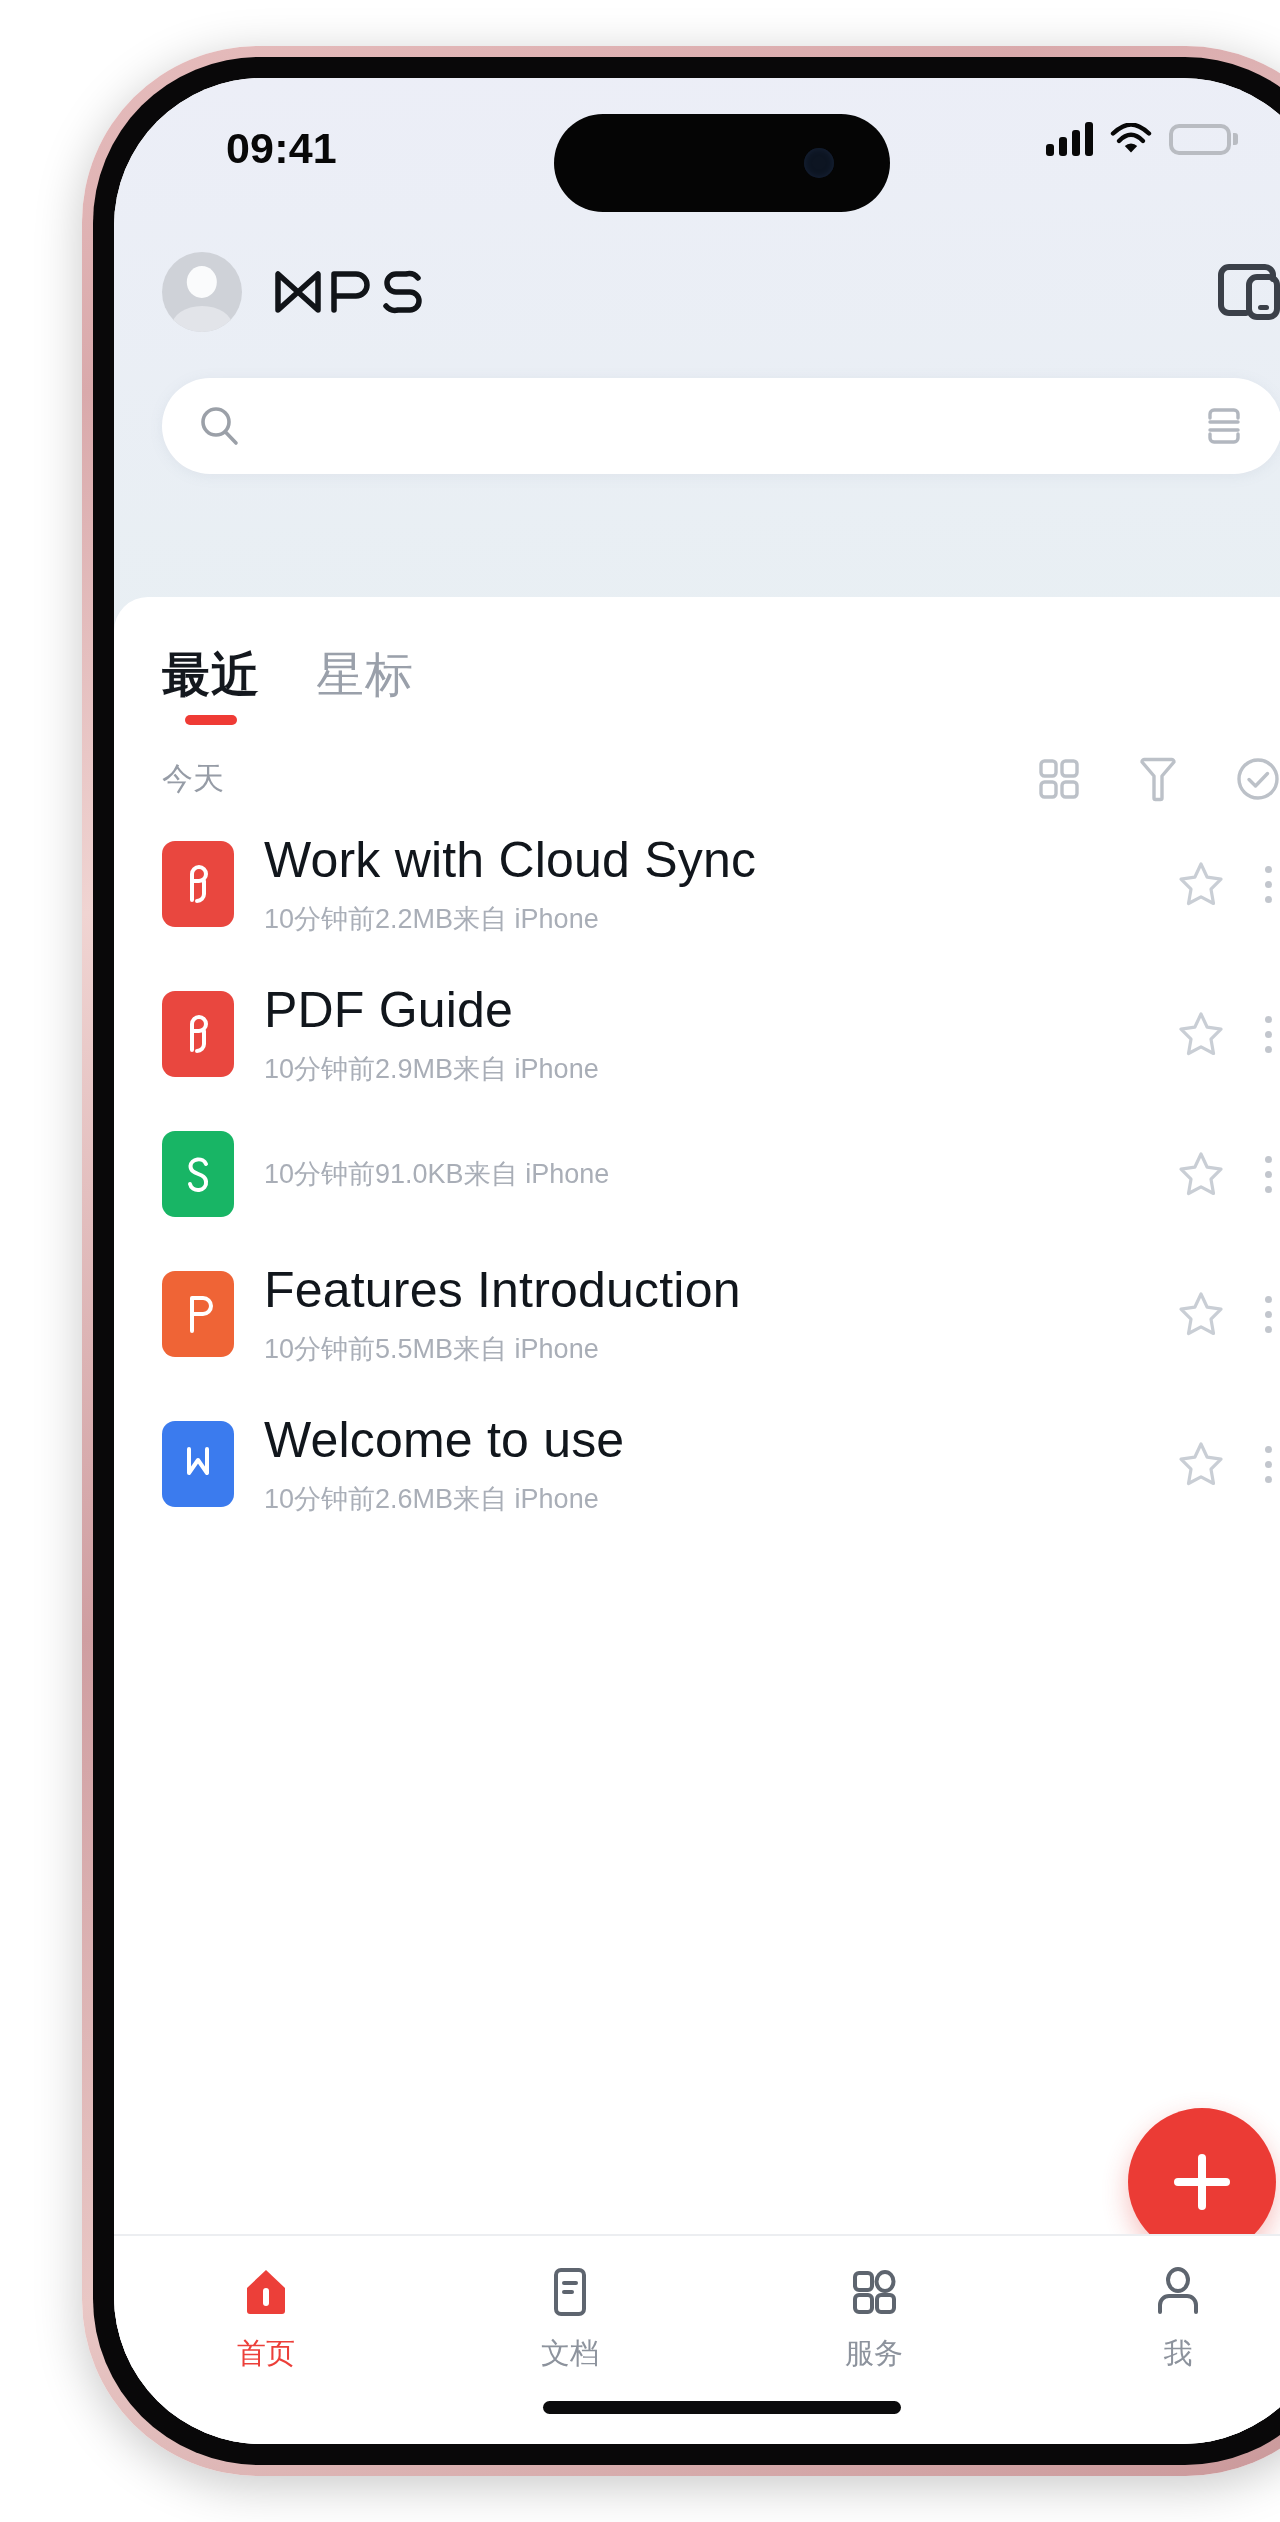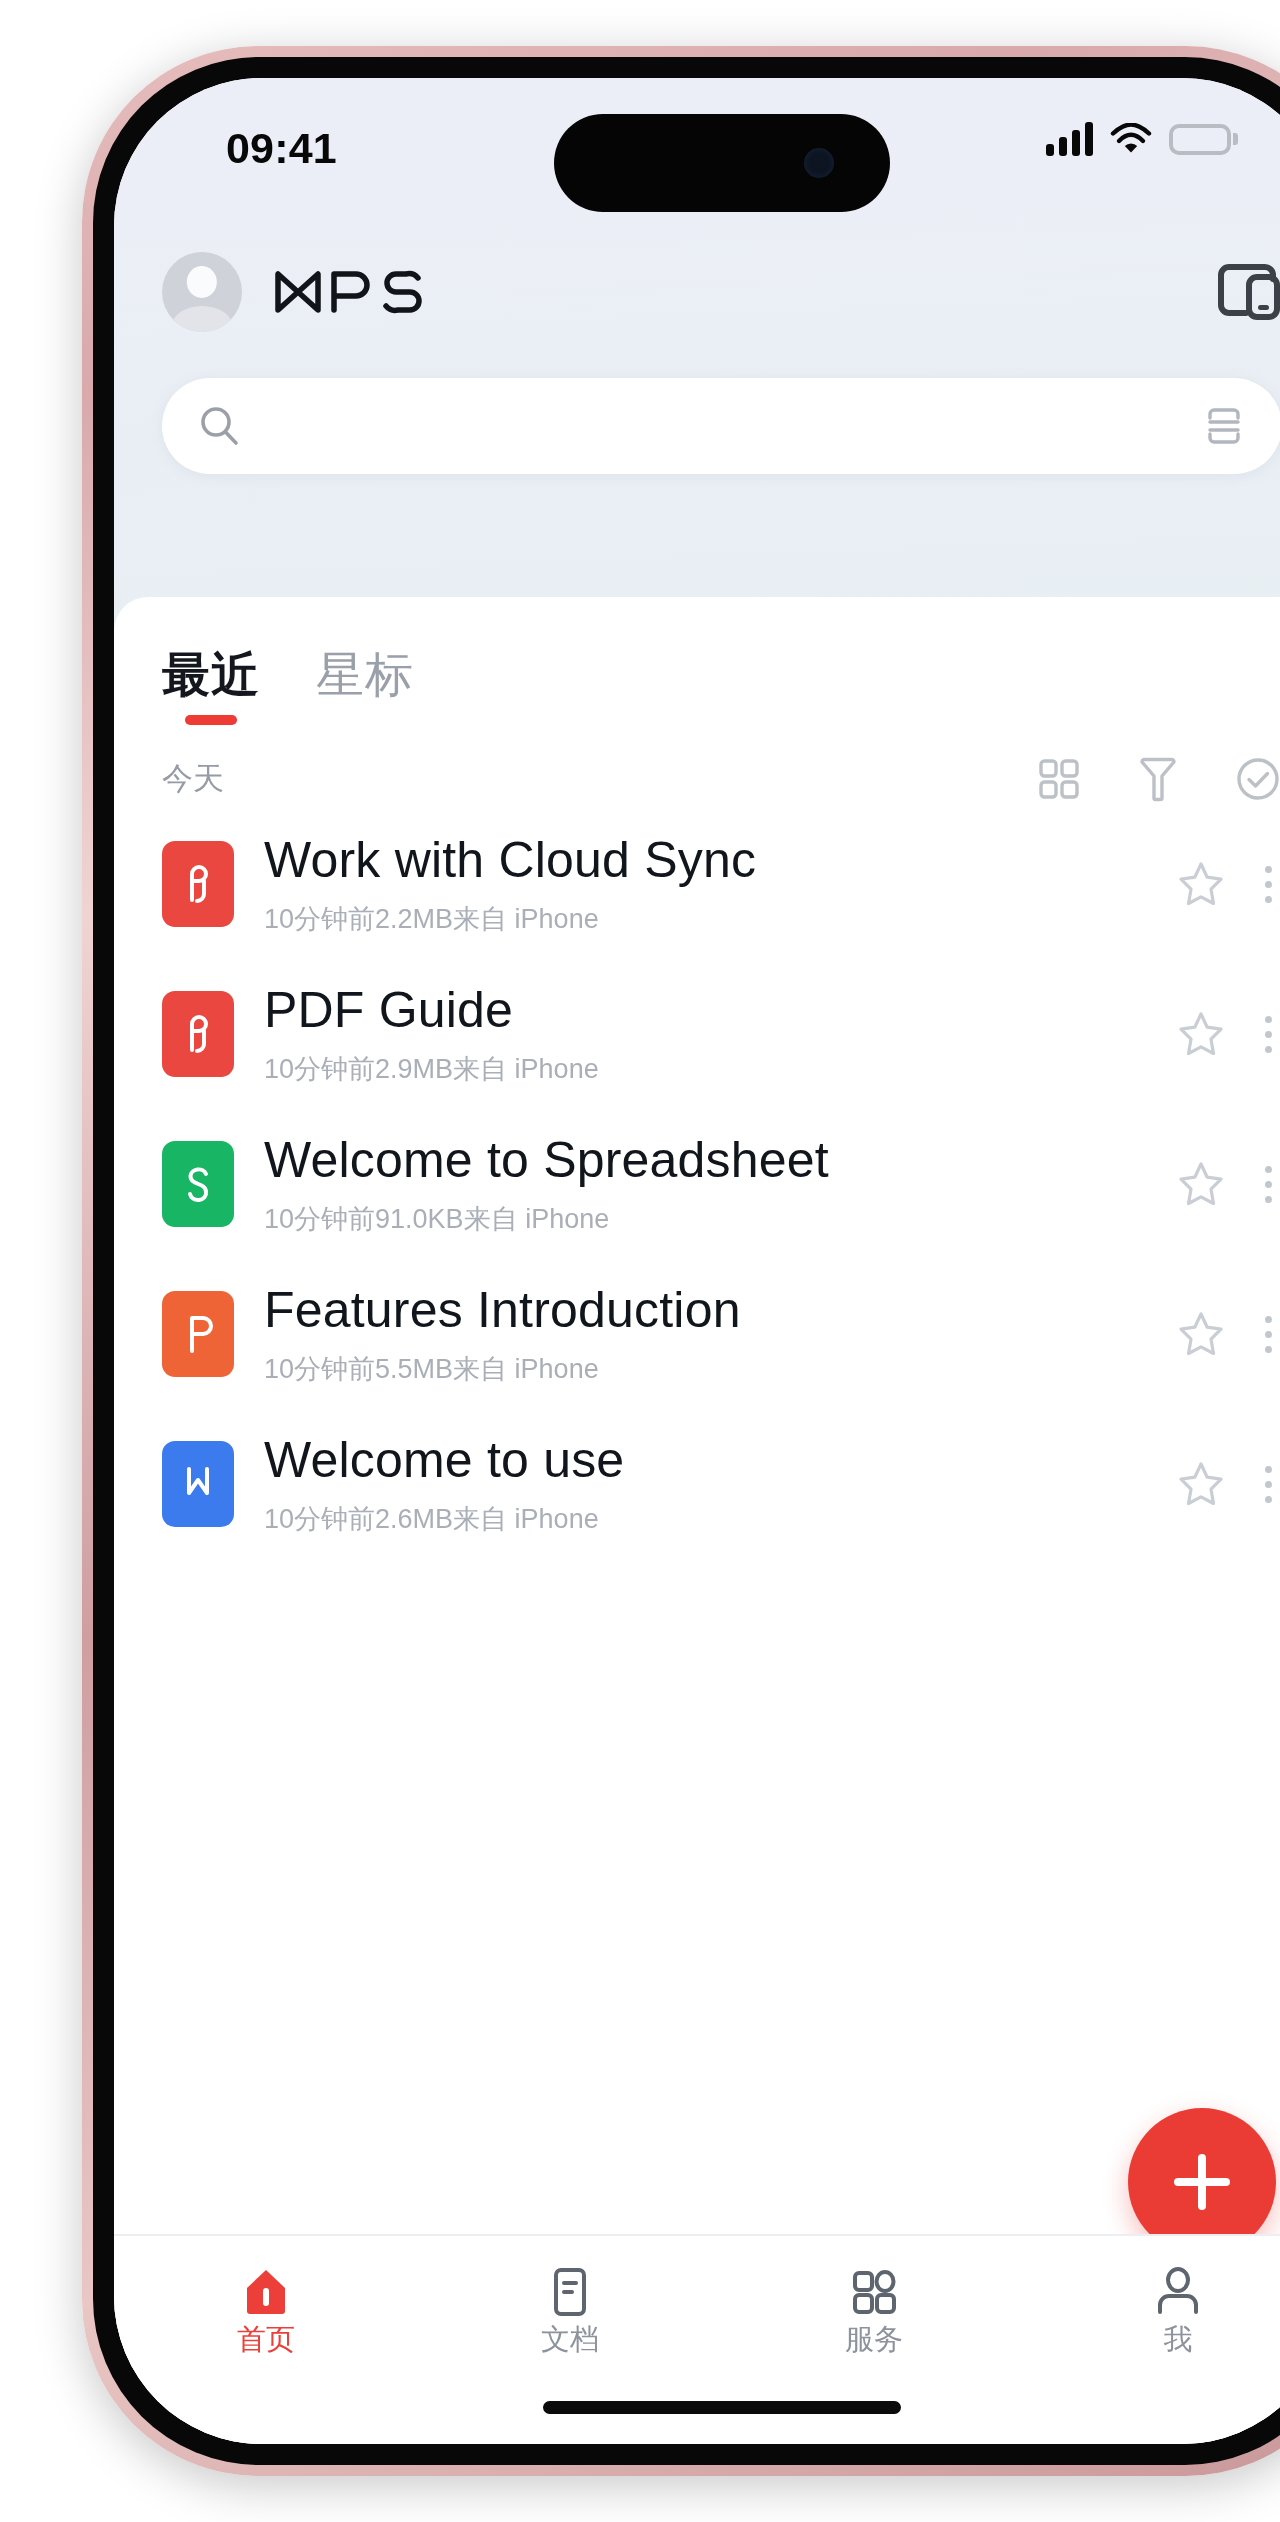--- a/index.html
+++ b/index.html
@@ -182,21 +182,21 @@
   #fab .bar-v{ position:absolute; width:8px; height:56px; background:#fff; border-radius:5px; }
 
   
   #bottom-nav{
     position:absolute; left:0; right:0; bottom:0; height:210px;
     background:#fff; border-top:2px solid #eceef1;
     display:flex; align-items:flex-start; padding-top:28px; z-index:9;
   }
   .nav-item{
     flex:1 1 0; display:flex; flex-direction:column; align-items:center;
-    cursor:pointer;
+    gap:14px; cursor:pointer;
   }
   .nav-label{ font-size:29px; color:#8d939d; }
   .nav-item.active .nav-label{ color:#ec3f39; }
 
   #home-indicator{
     position:absolute; left:50%; transform:translateX(-50%);
     bottom:30px; width:358px; height:13px; border-radius:8px;
     background:#0b0b0c; z-index:12;
   }
 </style>
@@ -356,21 +356,20 @@
               </div>
           </div>
 
           <div class="file-row">
             <div class="file-icon" style="background:#18b565;">
               <svg width="40" height="48" viewBox="0 0 40 48">
                 <path d="M28 14 A8 7 0 0 0 12.5 16 C12.5 26 28 22 28 32 A8 7 0 0 1 12 34" fill="none" stroke="#fff" stroke-width="4" stroke-linecap="round"></path>
               </svg>
             </div>
             <div class="file-main">
-              <div class="file-title">Welcome to Spreadsheet</div>
               <div class="file-meta">
                 <span>10分钟前</span>
                 <span>91.0KB</span>
                 <span>来自 iPhone</span>
               </div>
             </div>
             <svg class="star-btn" width="50" height="50" viewBox="0 0 50 50">
               <path d="M25 5 L31.2 18.2 L45 20.2 L35 30.2 L37.5 44.5 L25 37.8 L12.5 44.5 L15 30.2 L5 20.2 L18.8 18.2 Z" fill="none" stroke="#c9ced5" stroke-width="3.2" stroke-linejoin="round"></path>
             </svg>
             <div class="more-btn">

